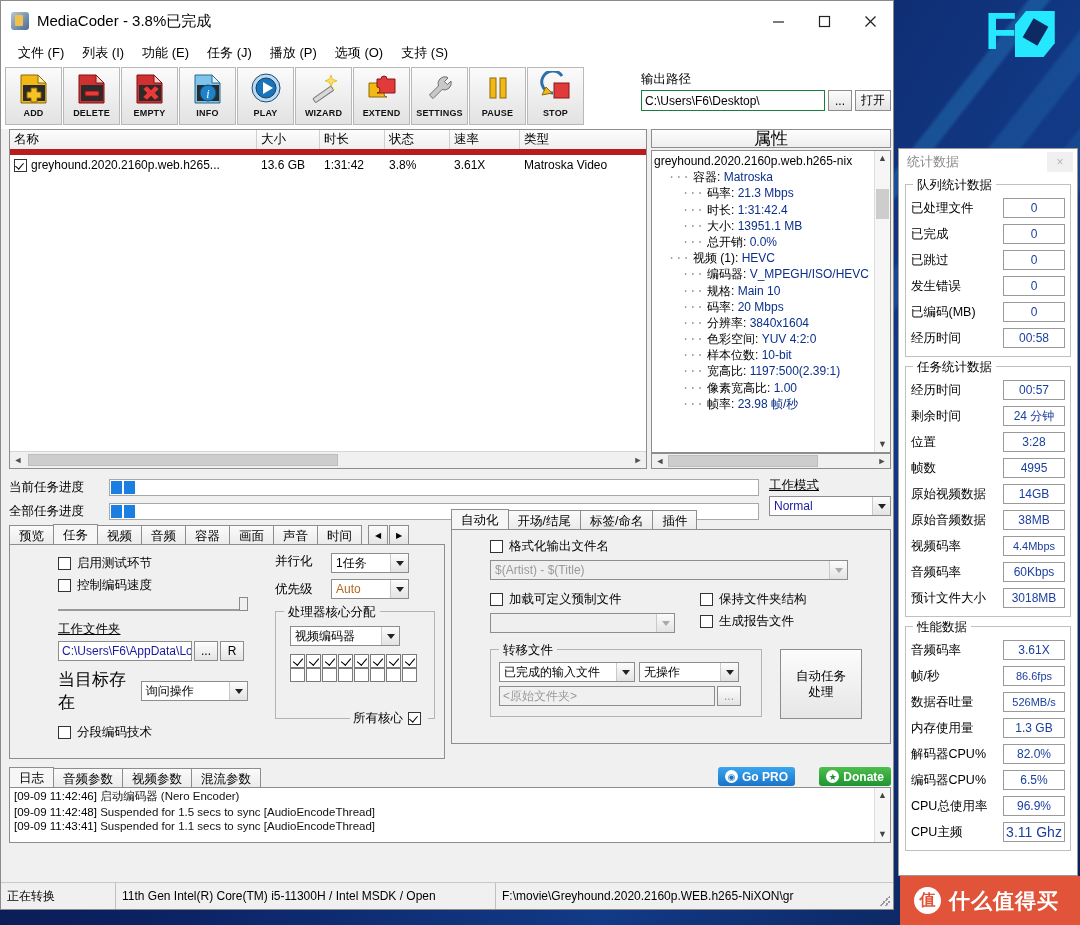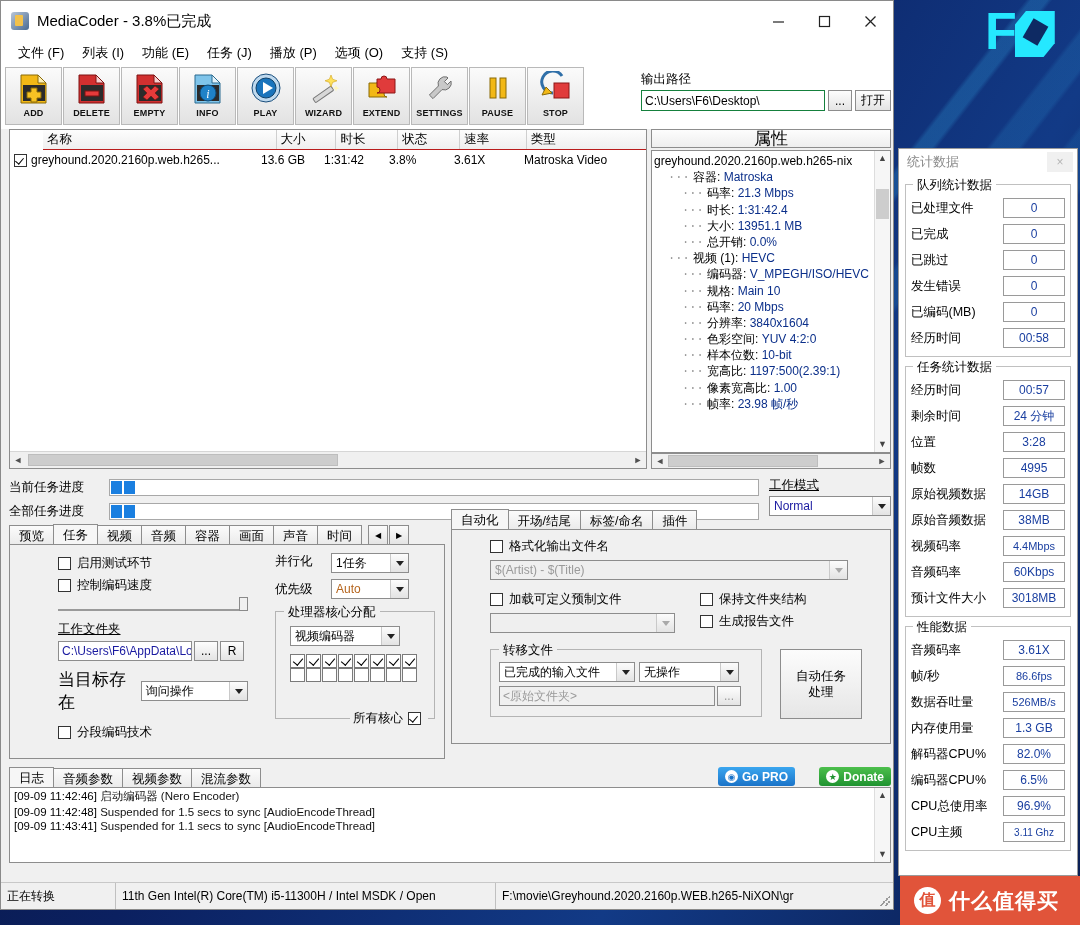--- a/index.html
+++ b/index.html
@@ -105,21 +105,21 @@
   }
 
   
   #content{position:relative;flex:1;}
 
   
   #filelist{
     position:absolute;left:8px;top:0px;width:638px;height:340px;
     border:1px solid #8d8d8d;background:#fff;box-sizing:border-box;
   }
-  #filelist .hdr{display:flex;height:19px;background:#3b82f6;border-bottom:1px solid #b91c1c;margin-left:33px;}
+  #filelist .hdr{display:flex;height:19px;background:#3b82f6;border-bottom:6px solid #b91c1c;}
   #filelist .hdr div{
     border-right:1px solid #cfcfcf;font-size:12.5px;padding:1px 4px;box-sizing:border-box;
     background:linear-gradient(#fdfdfd,#efefef);
   }
   #filelist .row{display:flex;height:20px;align-items:center;font-size:12px;}
   #filelist .row div{padding:0 4px;box-sizing:border-box;overflow:hidden;white-space:nowrap;}
   .cbx{
     width:11px;height:11px;border:1px solid #333;background:#fff;display:inline-block;
     position:relative;vertical-align:-1px;margin-right:4px;flex:none;
   }
@@ -230,21 +230,21 @@
   .corecells{display:flex;}
   .corecells .cc{
     width:15px;height:14px;border:1px solid #7a7a7a;background:#fff;margin-right:1px;
     display:flex;align-items:center;justify-content:center;box-sizing:border-box;
   }
   .tick{width:5px;height:8px;border:solid #000;border-width:0 1.6px 1.6px 0;transform:rotate(40deg);margin-bottom:2px;}
 
   
   #logsec{position:absolute;left:8px;top:638px;width:882px;}
   #logbody{
-    margin-top:-1px;border:1px solid #8d8d8d;background:#fff;height:76px;position:relative;
+    margin-top:-1px;border:1px solid #8d8d8d;background:#fff;height:56px;position:relative;
     box-sizing:border-box;overflow:hidden;
   }
   .logline{font-size:11.5px;padding:1px 4px;white-space:nowrap;}
   .logline .ts{color:#000;}
   .logline .msg{color:#111;}
   #gopro,#donate{
     position:absolute;top:0px;height:19px;border-radius:3px;display:flex;align-items:center;
     gap:4px;padding:0 7px;color:#fff;font-size:12px;font-weight:bold;box-sizing:border-box;
   }
   #gopro{right:96px;background:linear-gradient(#3aa6ef,#1a73c8);}
@@ -888,17 +888,17 @@
         <div class="srow">
           <div class="sk">编码器CPU%</div>
           <div class="sv">6.5%</div>
         </div>
         <div class="srow">
           <div class="sk">CPU总使用率</div>
           <div class="sv">96.9%</div>
         </div>
         <div class="srow">
           <div class="sk">CPU主频</div>
-          <div class="sv" style="font-size: 10px;">3.11 Ghz</div>
+          <div class="sv" style="font-size: 14px;">3.11 Ghz</div>
         </div>
       </div>
     </div>
 </div>
 
 </body></html>

